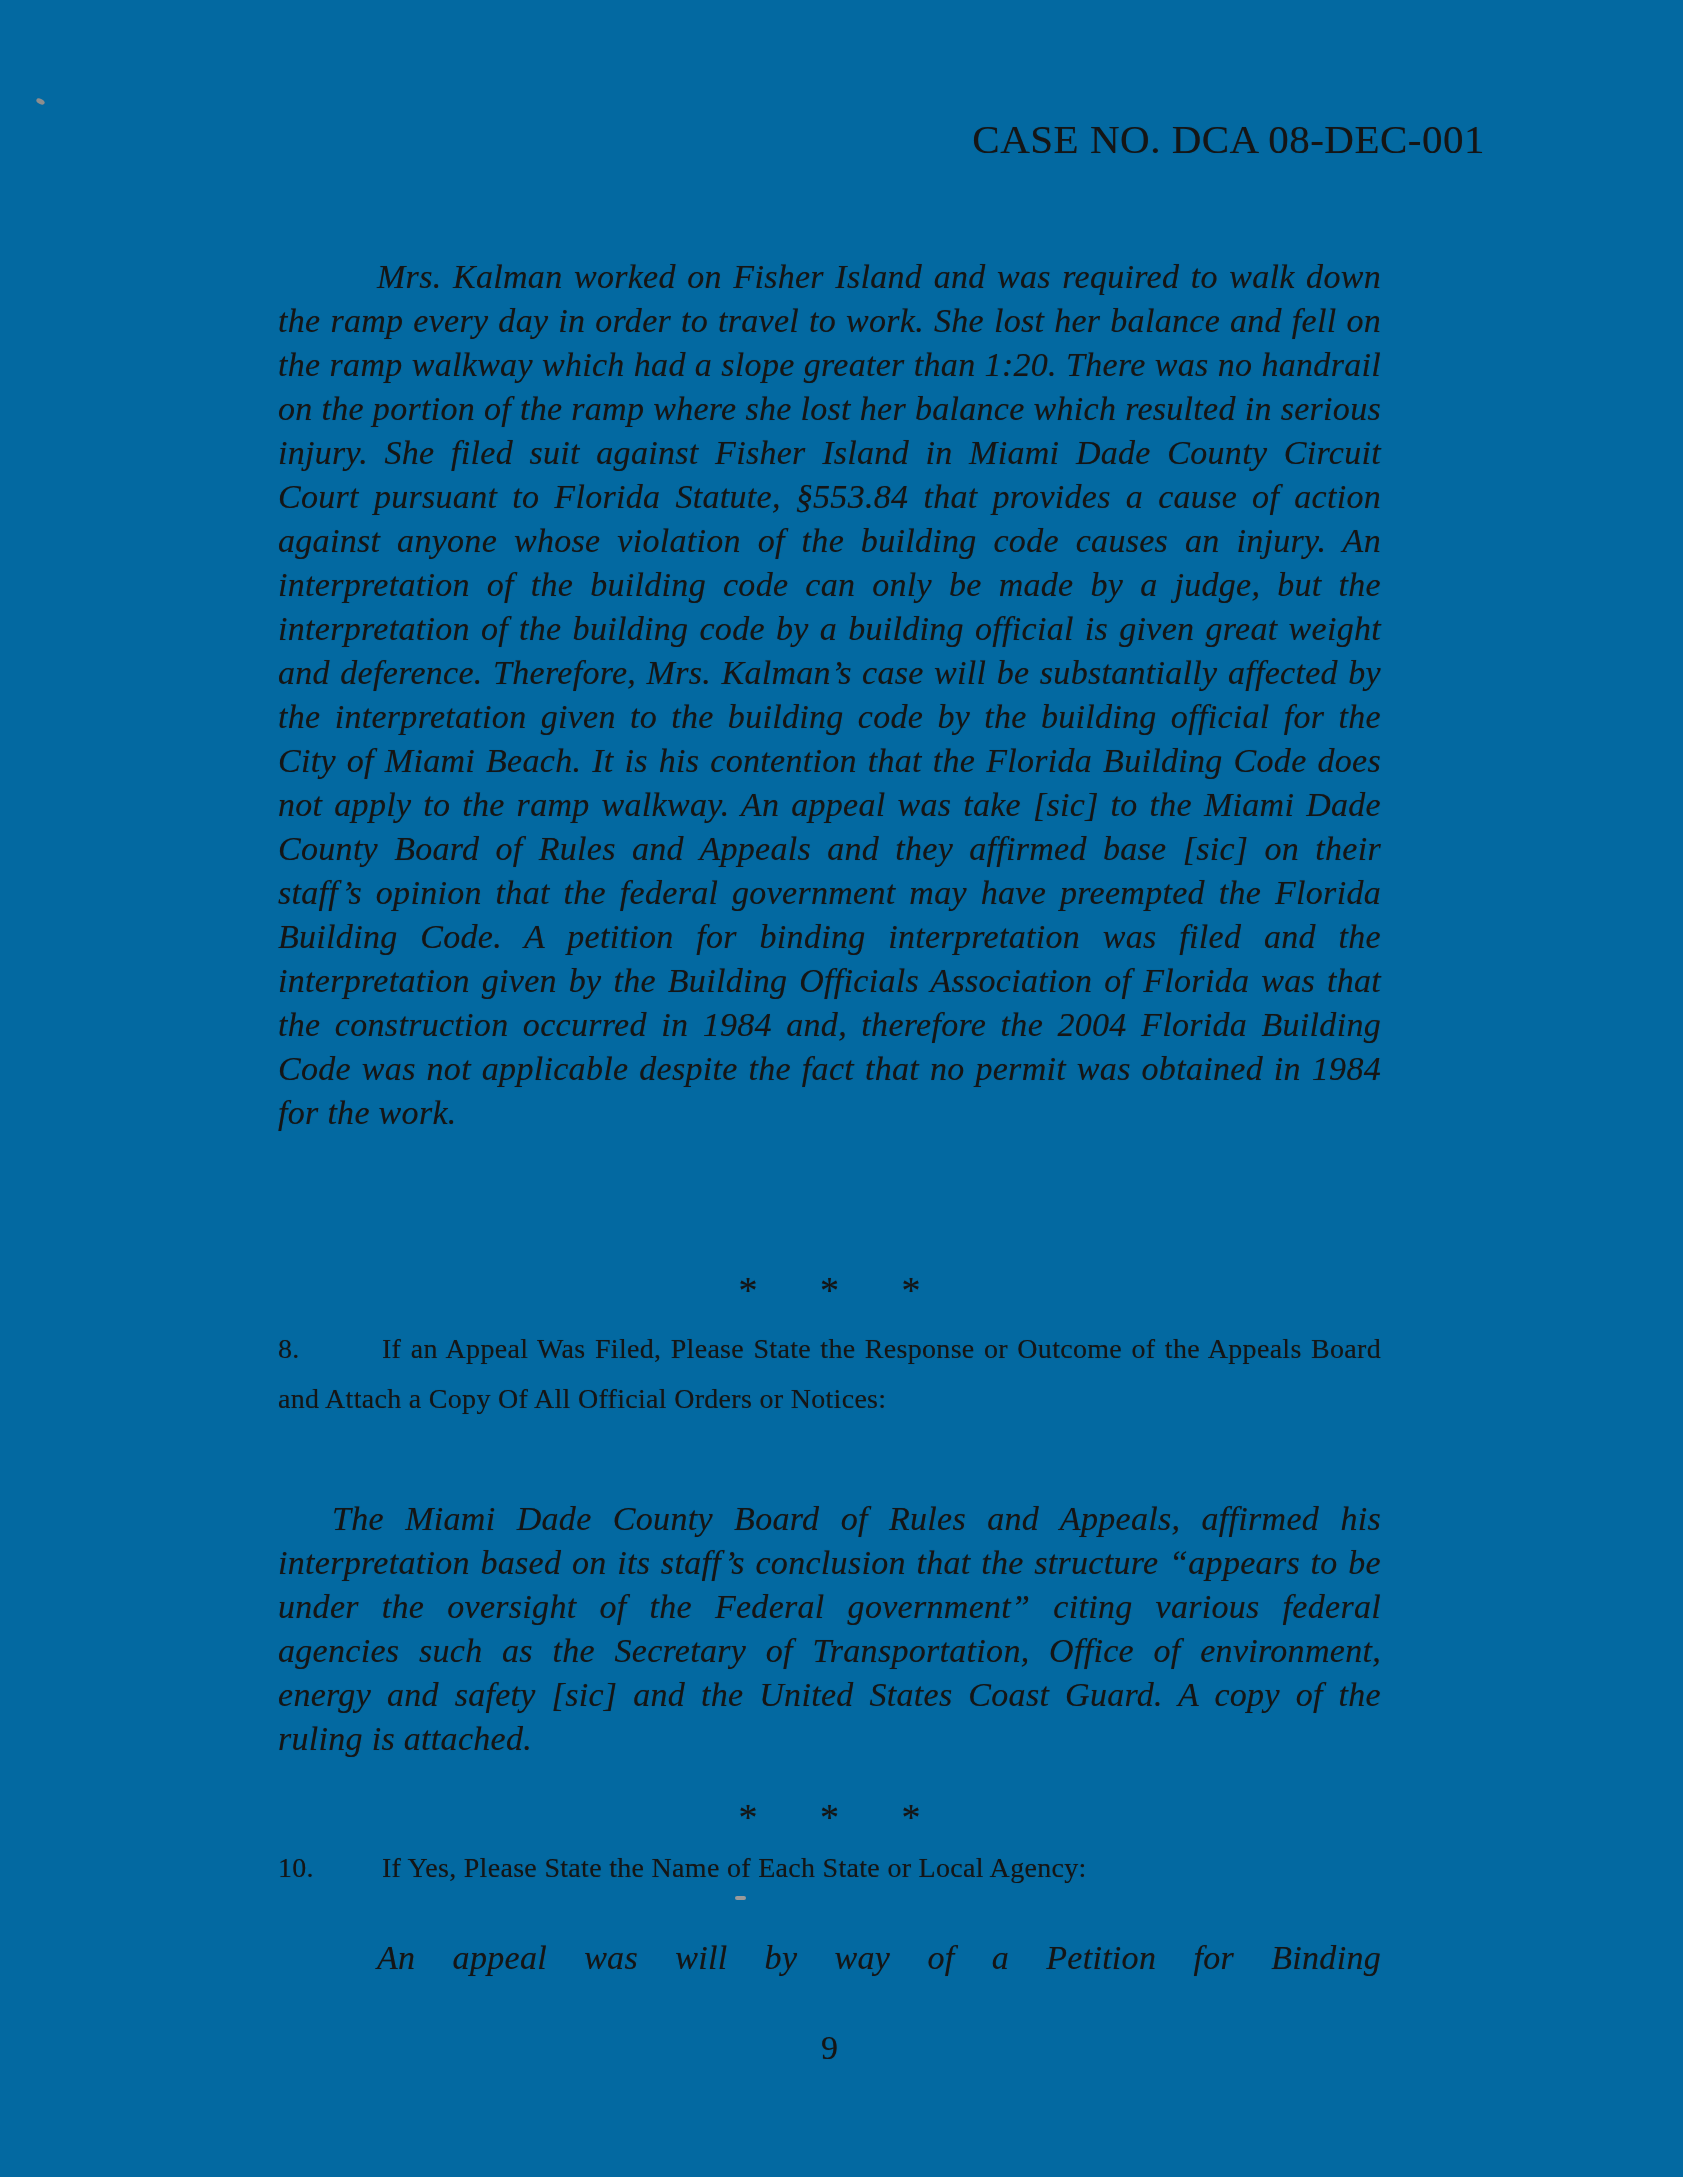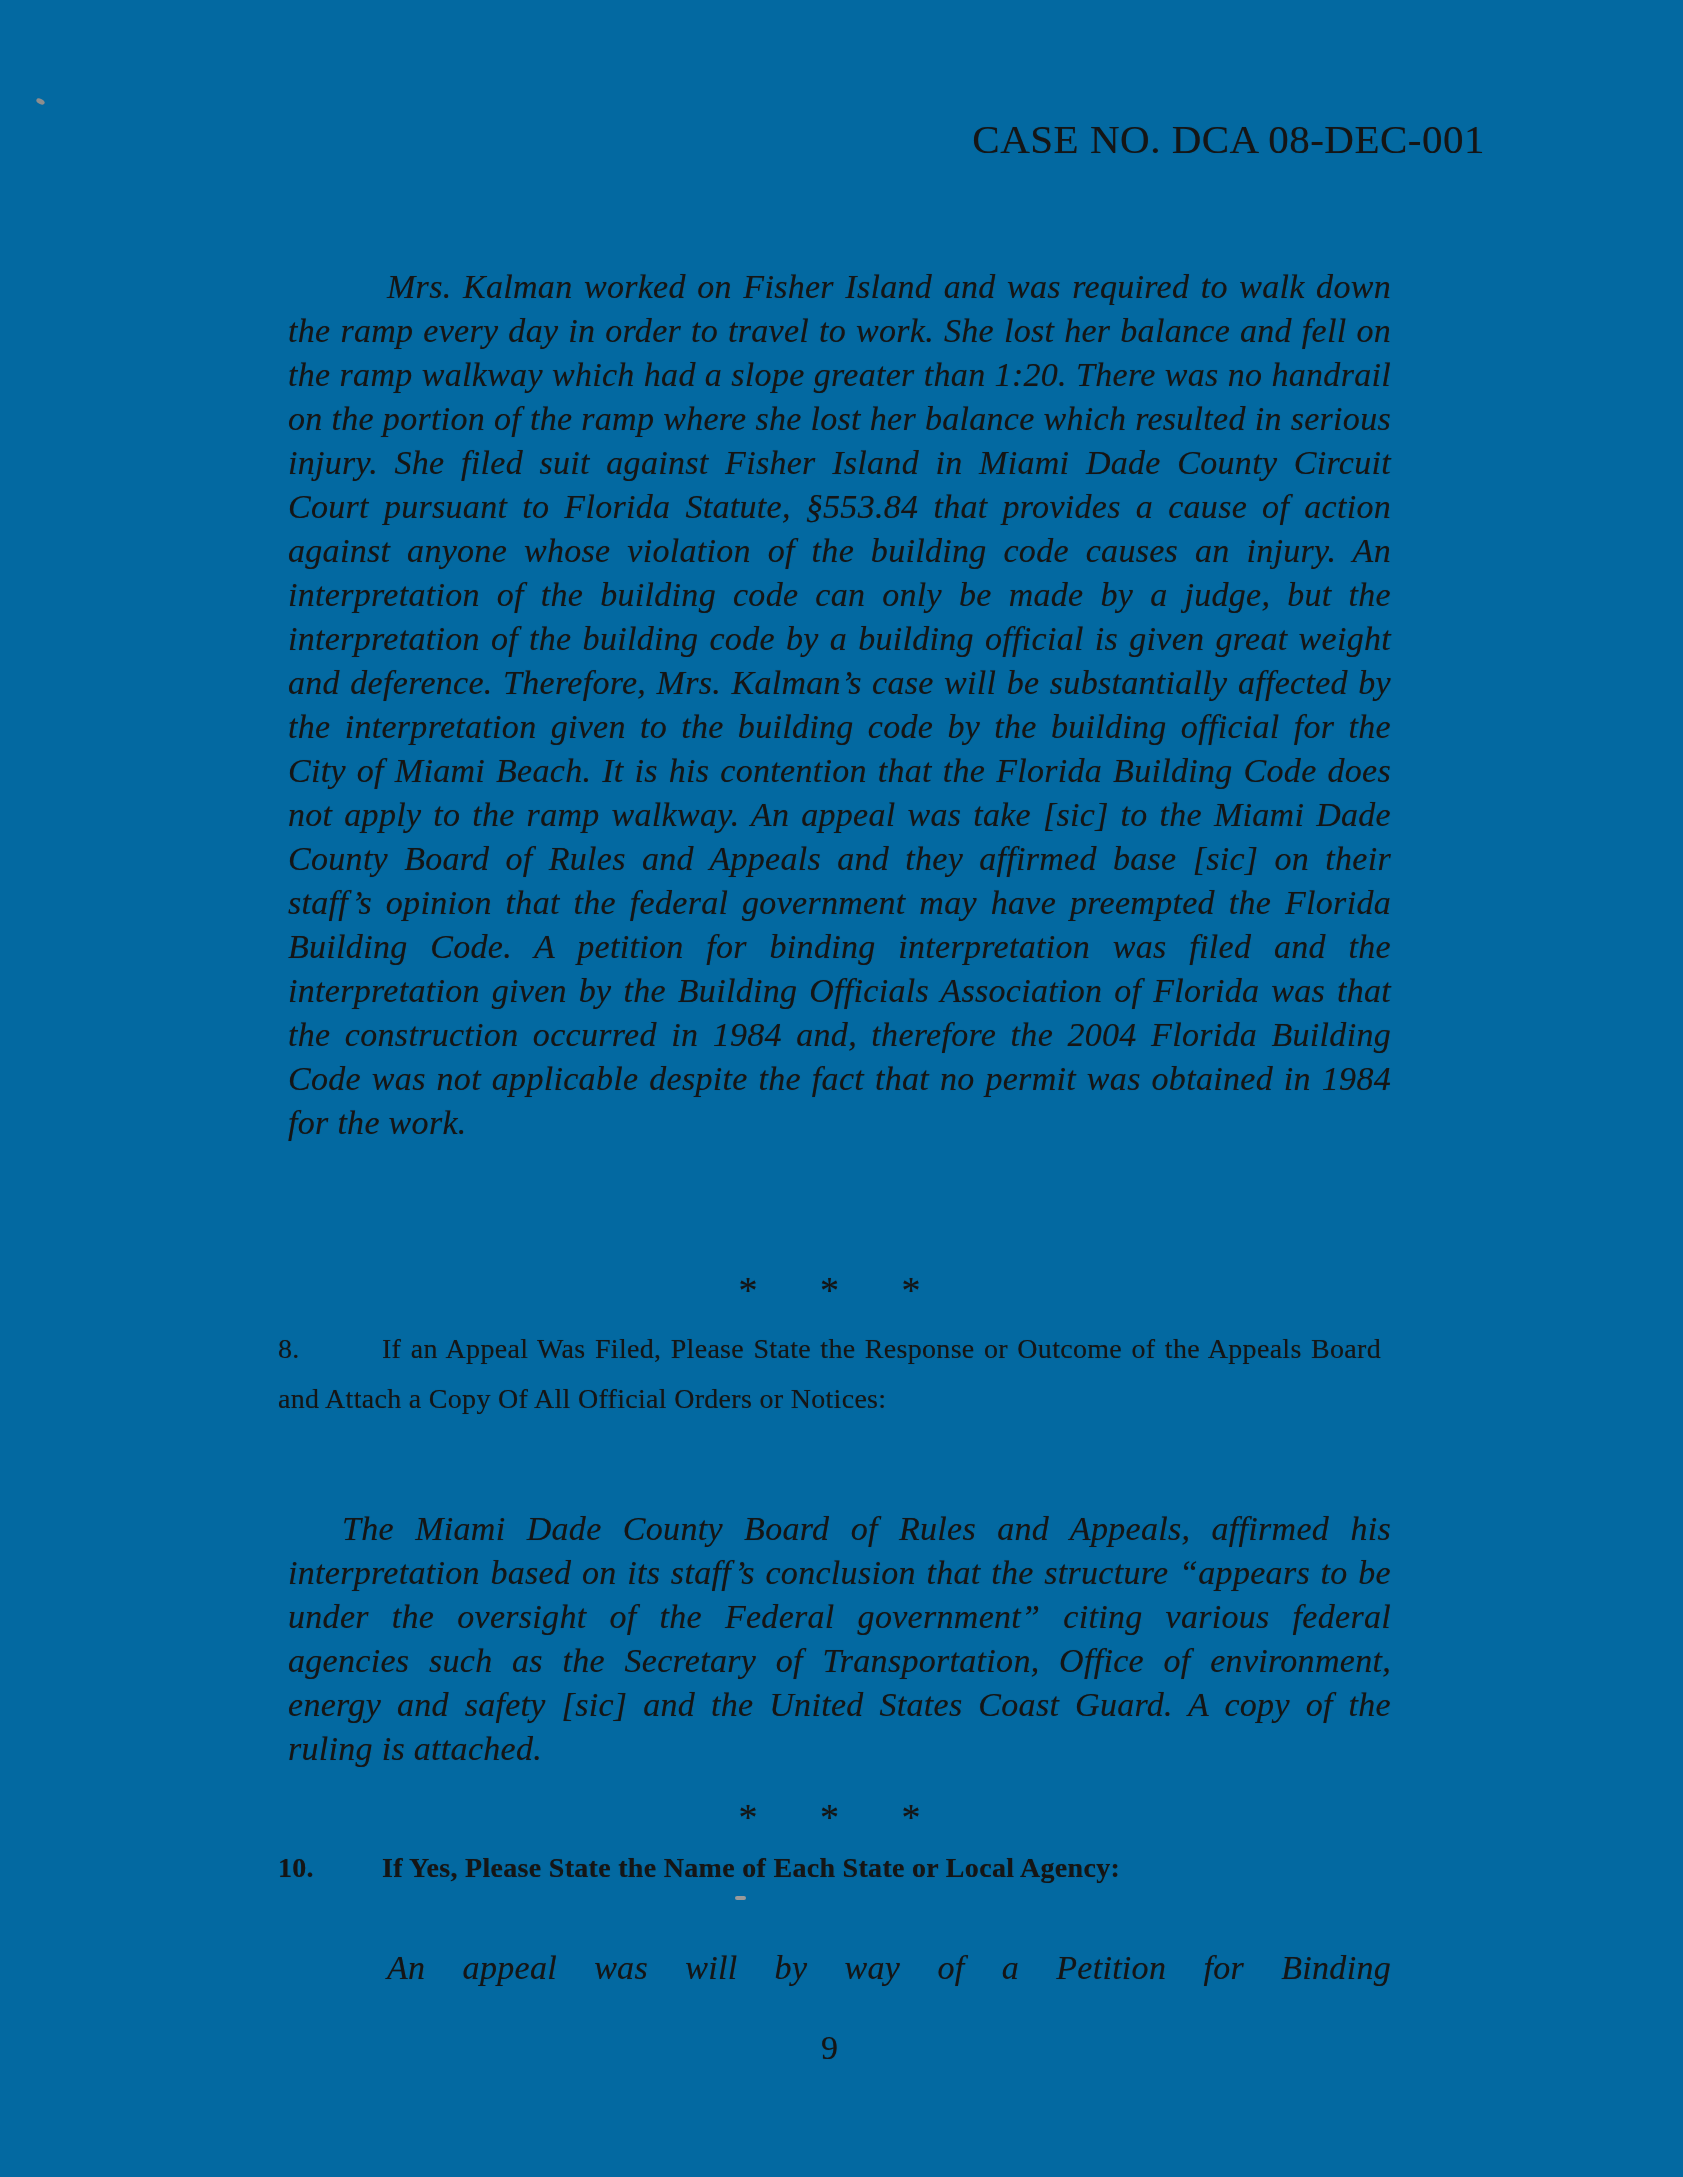--- a/index.html
+++ b/index.html
@@ -15,21 +15,21 @@
 
   .case-header{
     position:absolute; top:117px; right:198px;
     font-size:41px; line-height:44px;
     letter-spacing:0.5px; white-space:nowrap;
   }
 
   .col{ position:absolute; left:278px; width:1103px; }
 
   .body-par{
-    margin:10px; font-style:italic;
+    margin:0; font-style:italic;
     font-size:34px; line-height:44px; letter-spacing:0.3px;
     text-align:justify;
   }
   .indent-big{ text-indent:99px; }
   .indent-sm{ text-indent:54px; }
 
   .sep{
     margin:0; text-align:center;
     font-size:38px; line-height:44px;
     word-spacing:53px;
@@ -64,21 +64,21 @@
   <p class="col body-par indent-big scan" style="top:255px;">Mrs. Kalman worked on Fisher Island and was required to walk down the ramp every day in order to travel to work. She lost her balance and fell on the ramp walkway which had a slope greater than 1:20. There was no handrail on the portion of the ramp where she lost her balance which resulted in serious injury. She filed suit against Fisher Island in Miami Dade County Circuit Court pursuant to Florida Statute, §553.84 that provides a cause of action against anyone whose violation of the building code causes an injury. An interpretation of the building code can only be made by a judge, but the interpretation of the building code by a building official is given great weight and deference. Therefore, Mrs. Kalman’s case will be substantially affected by the interpretation given to the building code by the building official for the City of Miami Beach. It is his contention that the Florida Building Code does not apply to the ramp walkway. An appeal was take [sic] to the Miami Dade County Board of Rules and Appeals and they affirmed base [sic] on their staff’s opinion that the federal government may have preempted the Florida Building Code. A petition for binding interpretation was filed and the interpretation given by the Building Officials Association of Florida was that the construction occurred in 1984 and, therefore the 2004 Florida Building Code was not applicable despite the fact that no permit was obtained in 1984 for the work.</p>
 
   <p class="col sep scan" style="top:1268px;">* * *</p>
 
   <p class="col sec-heading scan" style="top:1324px;"><span class="sec-num">8.</span><span>If an Appeal Was Filed, Please State the Response or Outcome of the Appeals Board and Attach a Copy Of All Official Orders or Notices:</span></p>
 
   <p class="col body-par indent-sm scan" style="top:1497px;">The Miami Dade County Board of Rules and Appeals, affirmed his interpretation based on its staff’s conclusion that the structure “appears to be under the oversight of the Federal government” citing various federal agencies such as the Secretary of Transportation, Office of environment, energy and safety [sic] and the United States Coast Guard. A copy of the ruling is attached.</p>
 
   <p class="col sep scan" style="top:1795px;">* * *</p>
 
-  <p class="col sec-heading scan" style="top:1843px;font-weight:bold;"><span class="sec-num">10.</span><span>If Yes, Please State the Name of Each State or Local Agency:</span></p>
+  <p class="col sec-heading scan" style="top:1843px;"><span class="sec-num">10.</span><span>If Yes, Please State the Name of Each State or Local Agency:</span></p>
 
   <div class="artifact" id="artifact-mid"></div>
 
   <p class="col body-par indent-big stretch-last scan" style="top:1936px;">An appeal was will by way of a Petition for Binding</p>
 
   <div class="page-num scan">9</div>
 
 </div>
 
 

